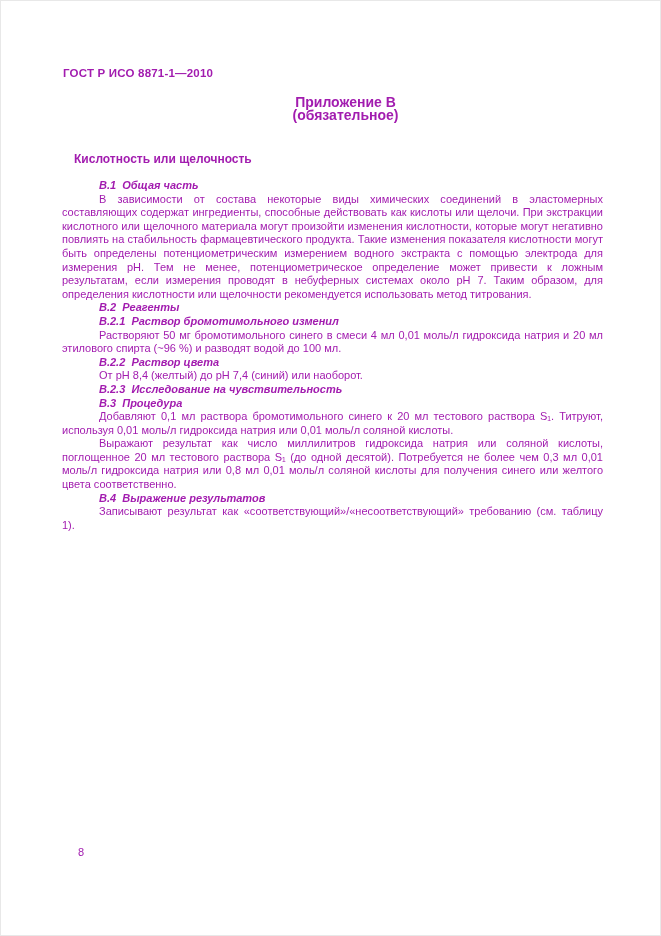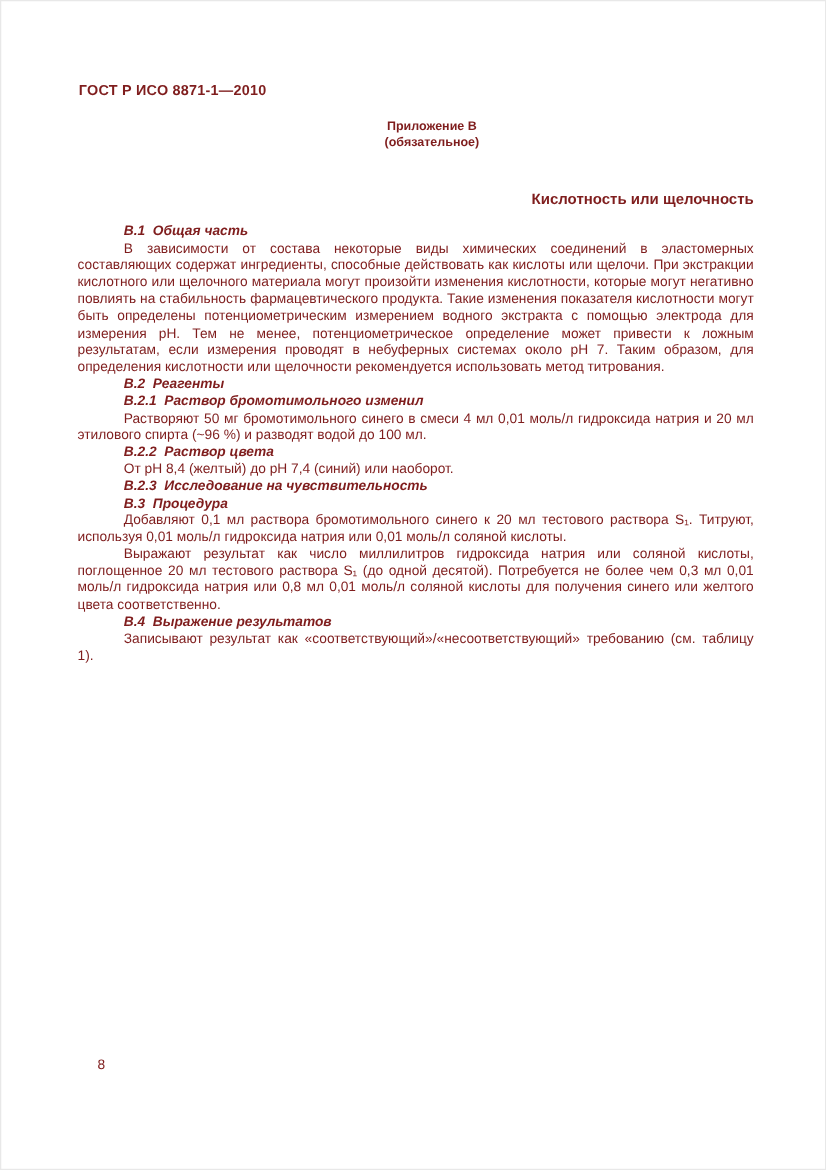--- a/index.html
+++ b/index.html
@@ -6,52 +6,52 @@
     margin: 0;
     padding: 0;
     background: #ffffff;
   }
   .page {
     position: relative;
     width: 659px;
     height: 934px;
     border: 1px solid #e8e8e8;
     background: #ffffff;
-    color: #7f1d1d;
+    color: #a21caf;
     font-family: "Liberation Sans", "DejaVu Sans", sans-serif;
     overflow: hidden;
   }
   .gost-code {
     position: absolute;
     left: 62px;
     top: 66px;
     font-size: 11.5px;
     font-weight: bold;
     letter-spacing: 0.2px;
   }
   .annex {
     position: absolute;
     left: 0;
     top: 95px;
     width: 100%;
     box-sizing: border-box;
     padding-left: 30px;
     text-align: center;
     font-weight: bold;
-    font-size: 10px;
+    font-size: 14px;
     line-height: 12.5px;
   }
   .doc-title {
     position: absolute;
     left: 61px;
     top: 151px;
     width: 541px;
     box-sizing: border-box;
     padding-left: 12px;
-    text-align: right;
+    text-align: left;
     font-weight: bold;
     font-size: 12px;
   }
   .body-text {
     position: absolute;
     left: 61px;
     top: 178px;
     width: 541px;
     font-size: 11px;
     line-height: 13.6px;

